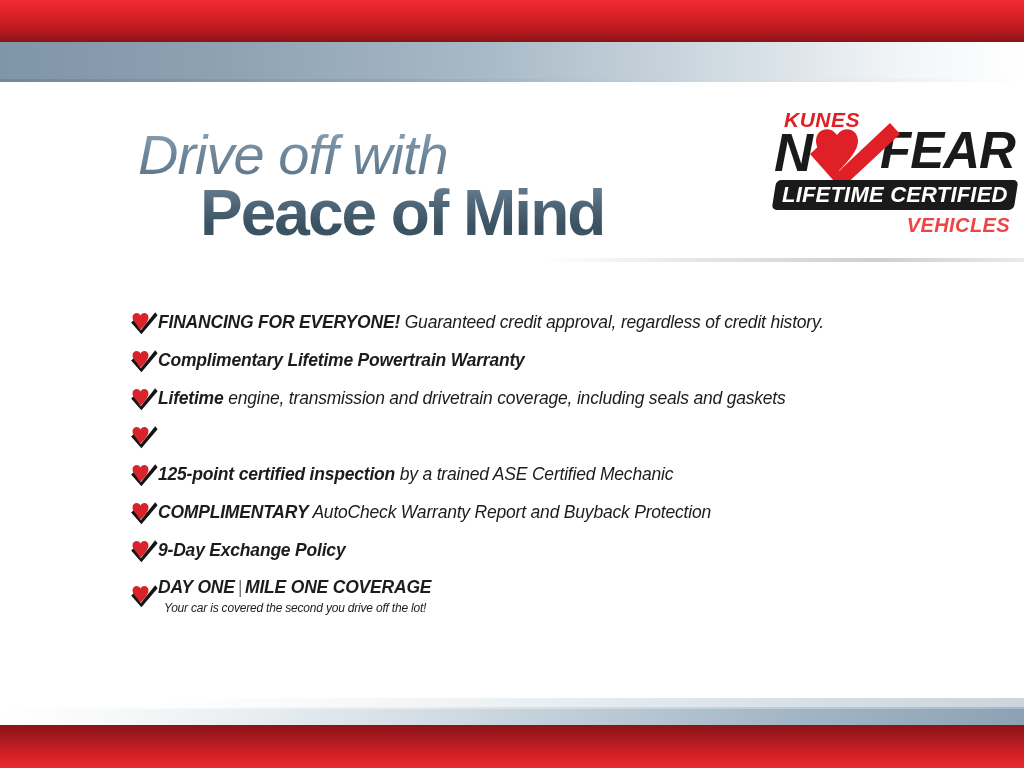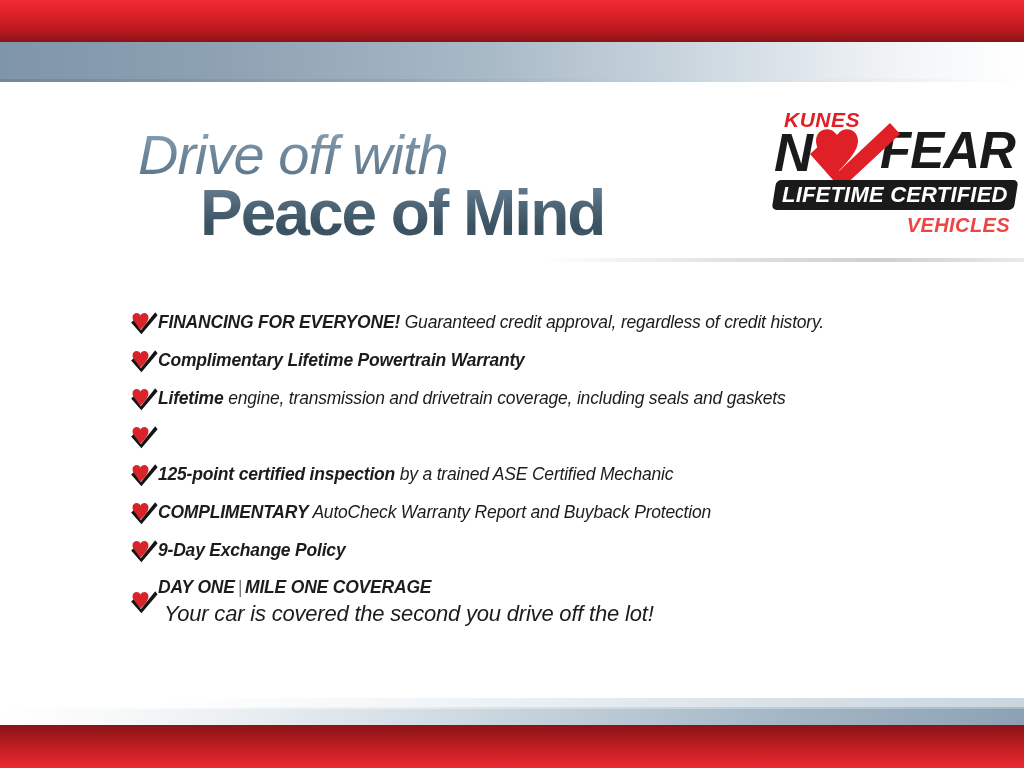--- a/index.html
+++ b/index.html
@@ -136,21 +136,21 @@
   }
   .bullet-text{
     font-size:17.5px; font-style:italic; color:#1c1c1c;
     line-height:1.18; letter-spacing:-.2px;
     padding-top:1px;
   }
   .bullet-text .b{ font-weight:700; }
   .bullet-text .n{ font-weight:400; }
   .bullet-sub{
     display:block; margin-top:3px; margin-left:6px;
-    font-weight:400; font-size:22px; font-style:italic; color:#1c1c1c;
+    font-weight:400; font-size:12px; font-style:italic; color:#1c1c1c;
   }
   .sep{ font-weight:400; color:#7a7a7a; padding:0 3px; }
 </style>
 </head>
 <body>
 
 <div id="page">
 
   <div class="bar-red-top"></div>
   <div class="bar-gray-top"></div>

